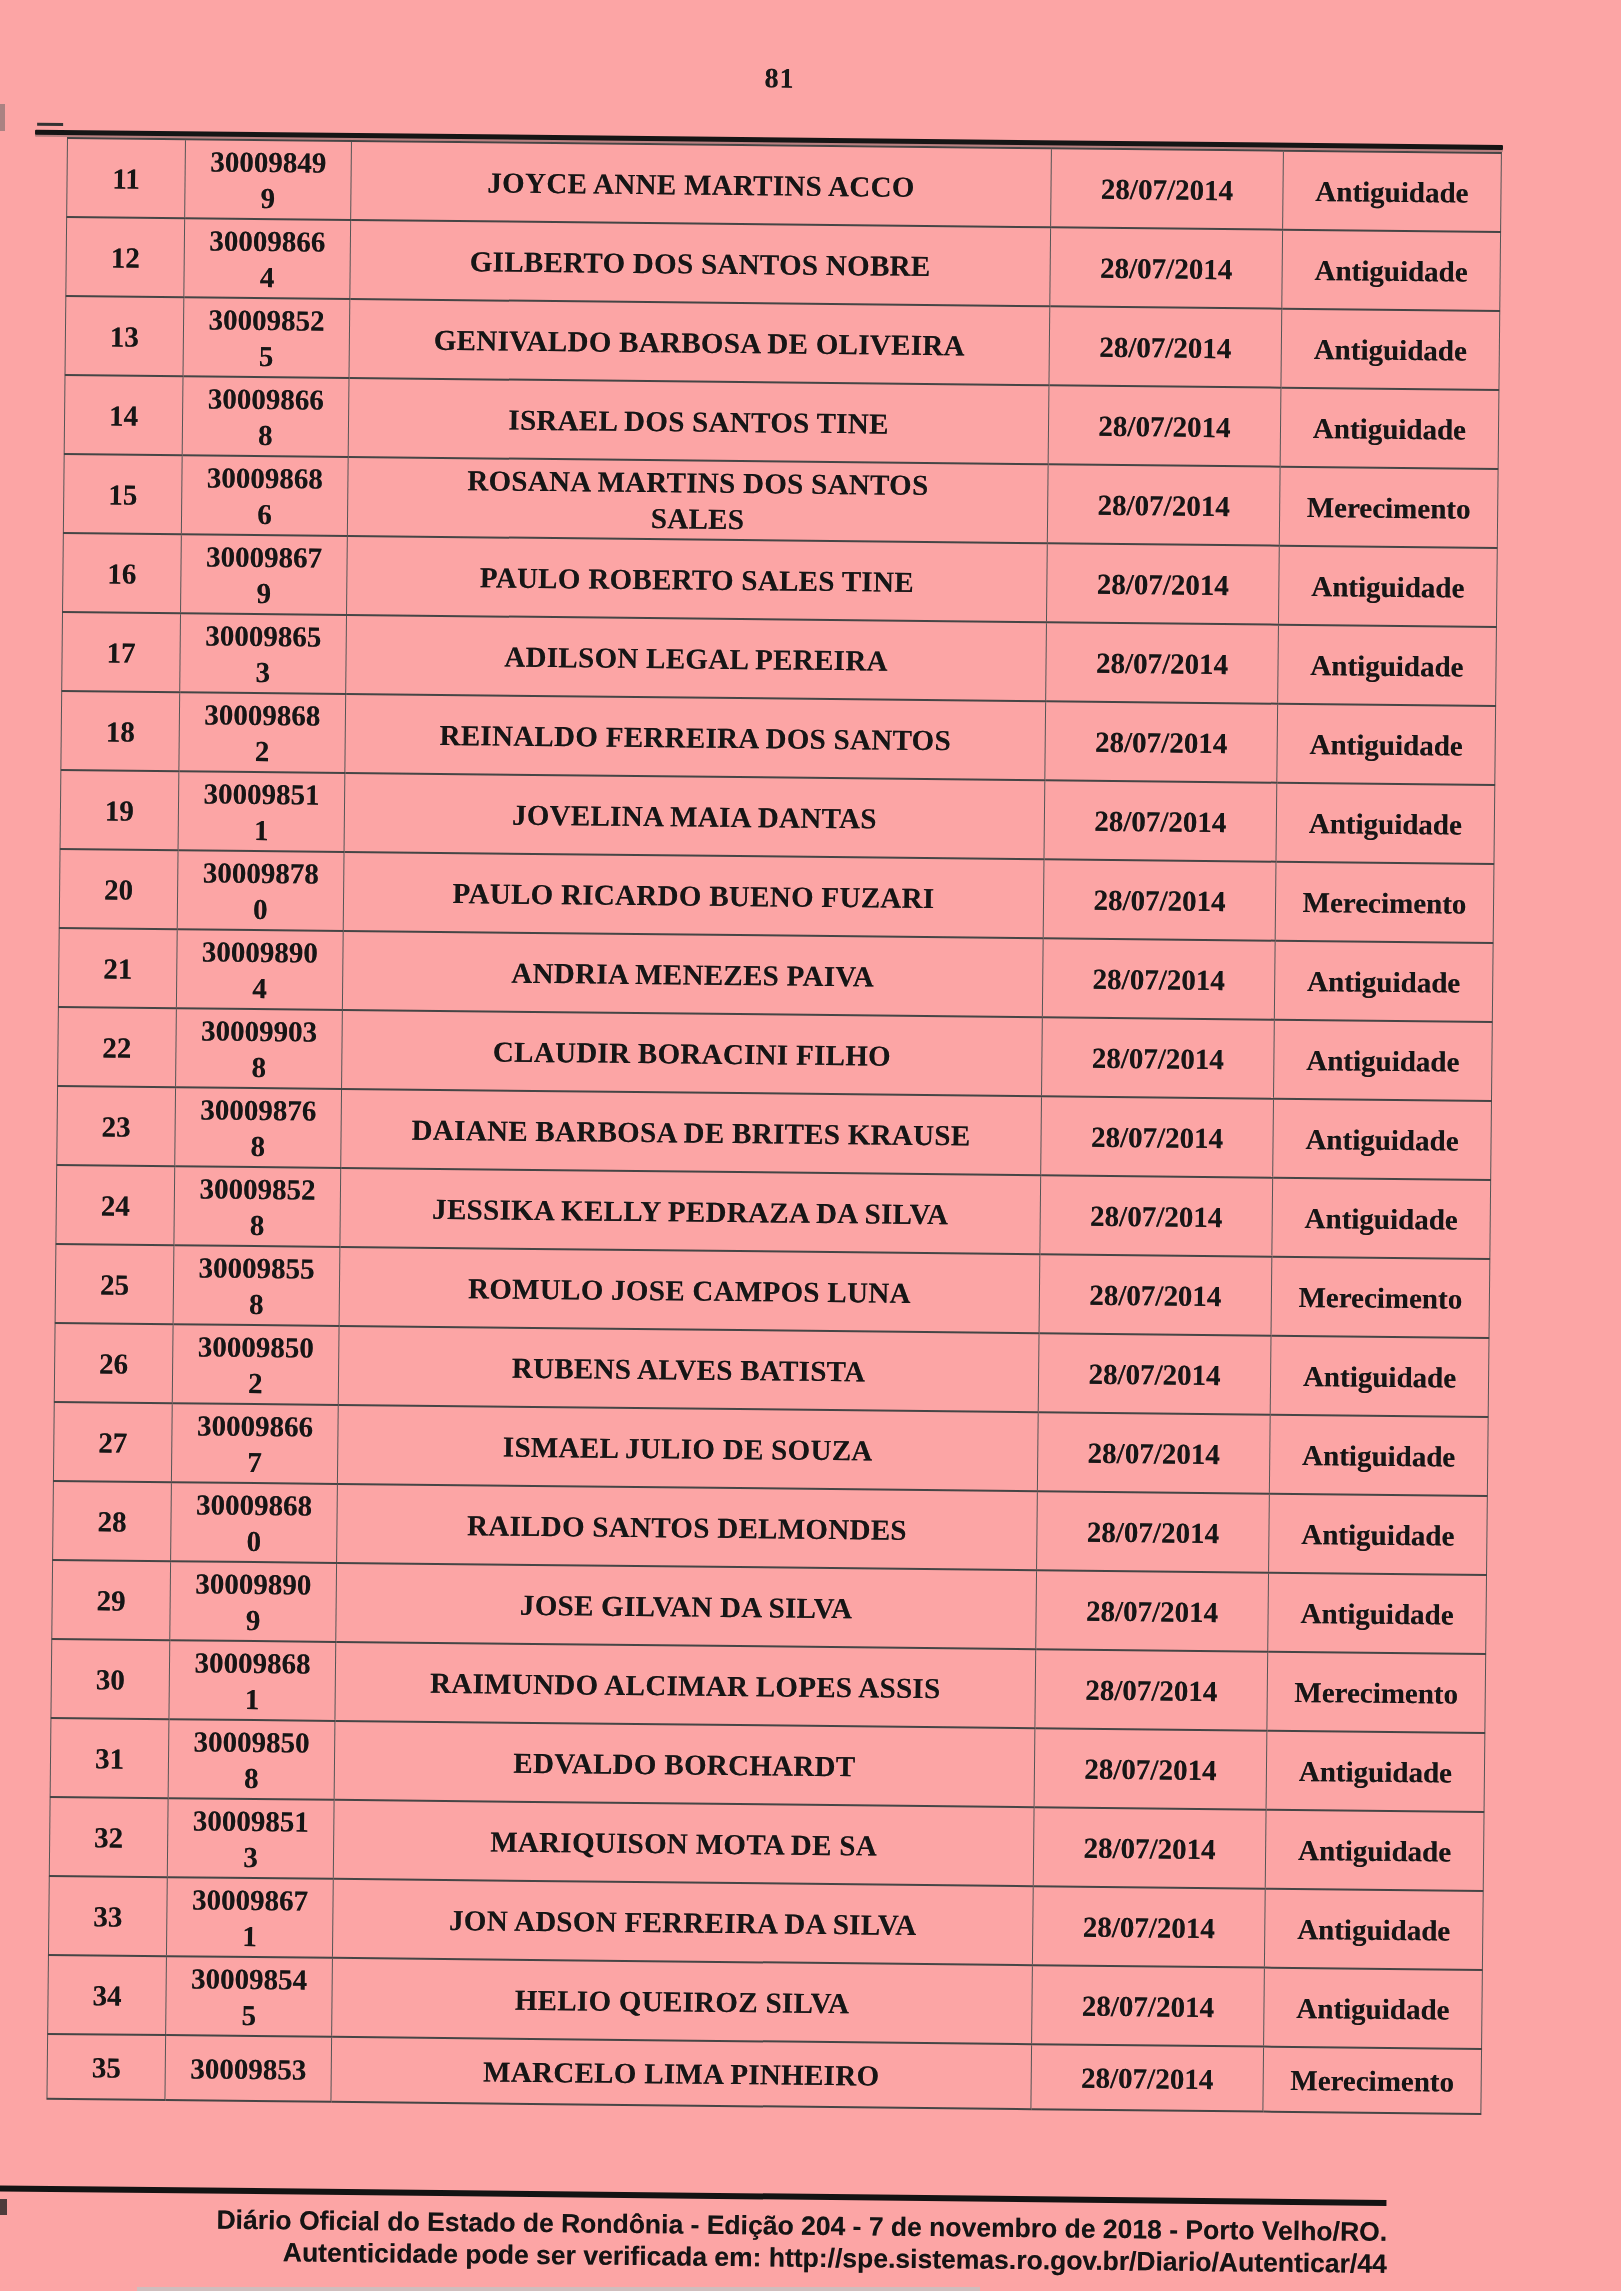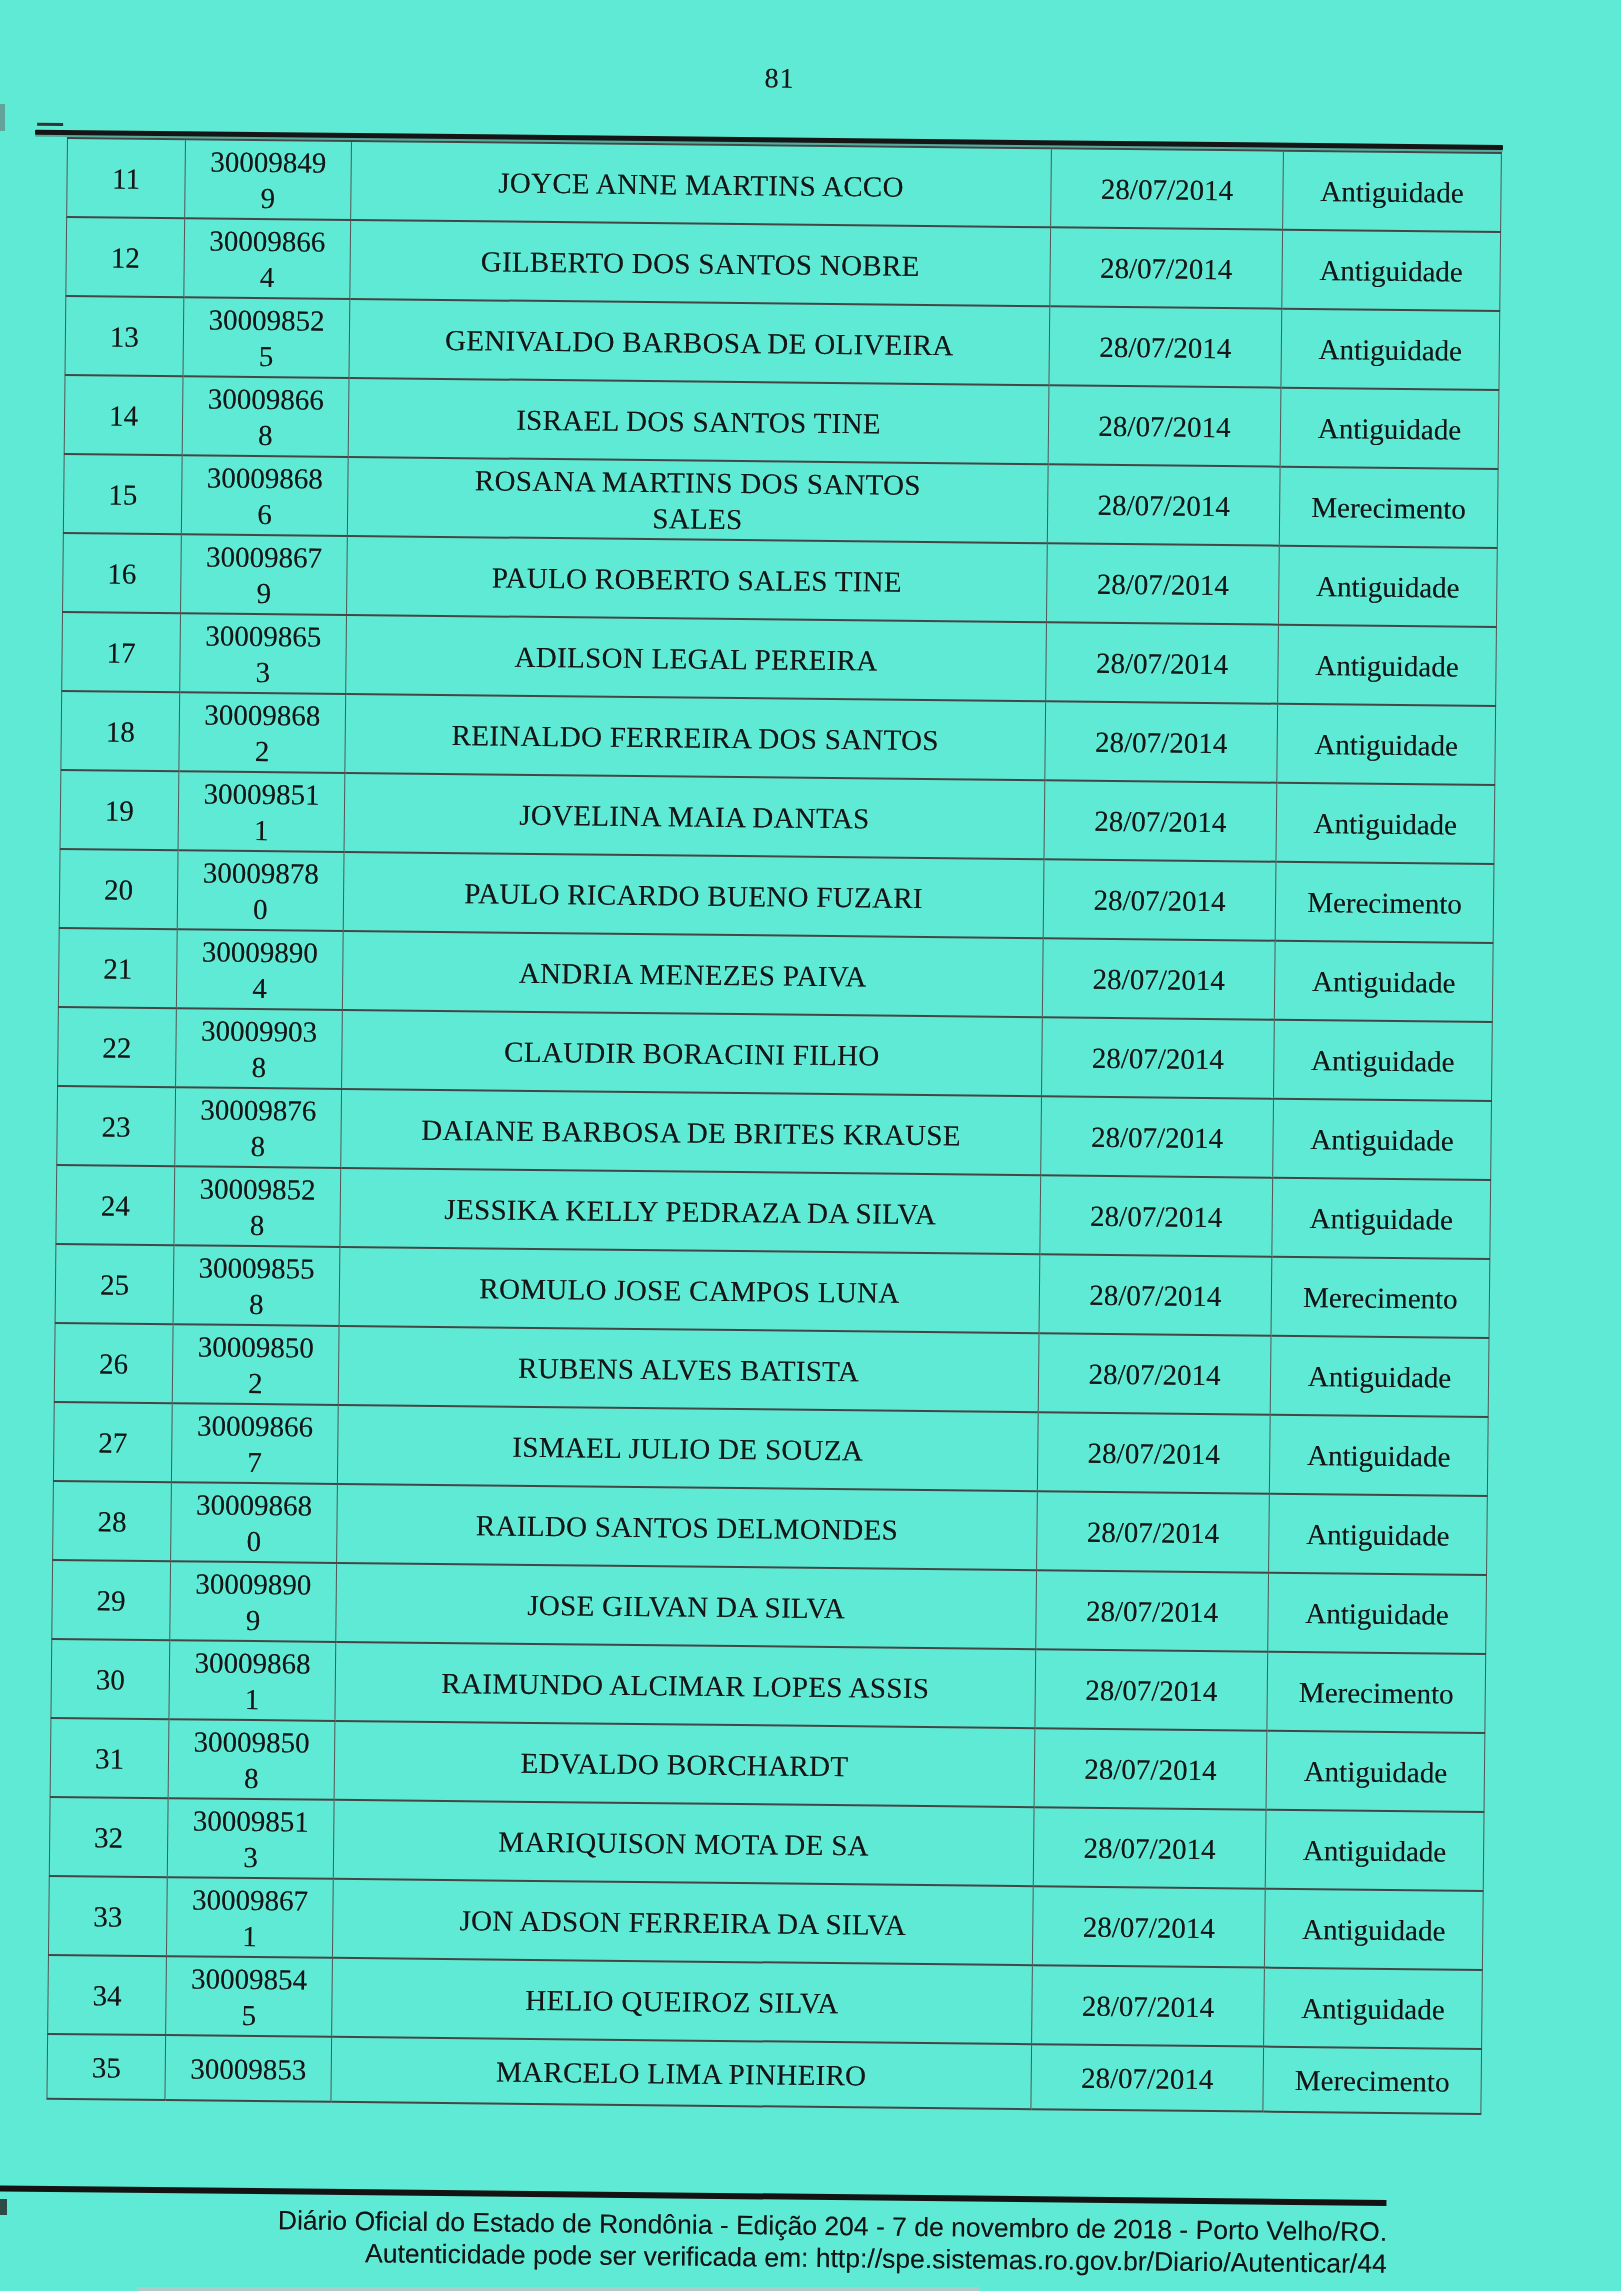--- a/index.html
+++ b/index.html
@@ -3,21 +3,21 @@
 <meta charset="utf-8">
 <style>
   html,body{margin:0;padding:0;}
   body{
     width:1621px;height:2292px;
     background:#ffffff;
     font-family:"Liberation Serif","DejaVu Serif",serif;
     position:relative;overflow:hidden;
     color:#1b1b1b;
   }
-  .page{position:absolute;inset:0;background:#5eead4;}
+  .page{position:absolute;inset:0;background:#fca5a5;font-weight:bold;}
   
   .skew{position:absolute;inset:0;transform:rotate(0.6deg);transform-origin:69px 137px;}
 
   .page-number{
     position:absolute;left:725px;top:55px;width:108px;
     text-align:center;font-size:28px;letter-spacing:1px;color:#181818;
     text-shadow:0 0 0.5px rgba(0,0,0,.55);
   }
 
   .top-rule{

